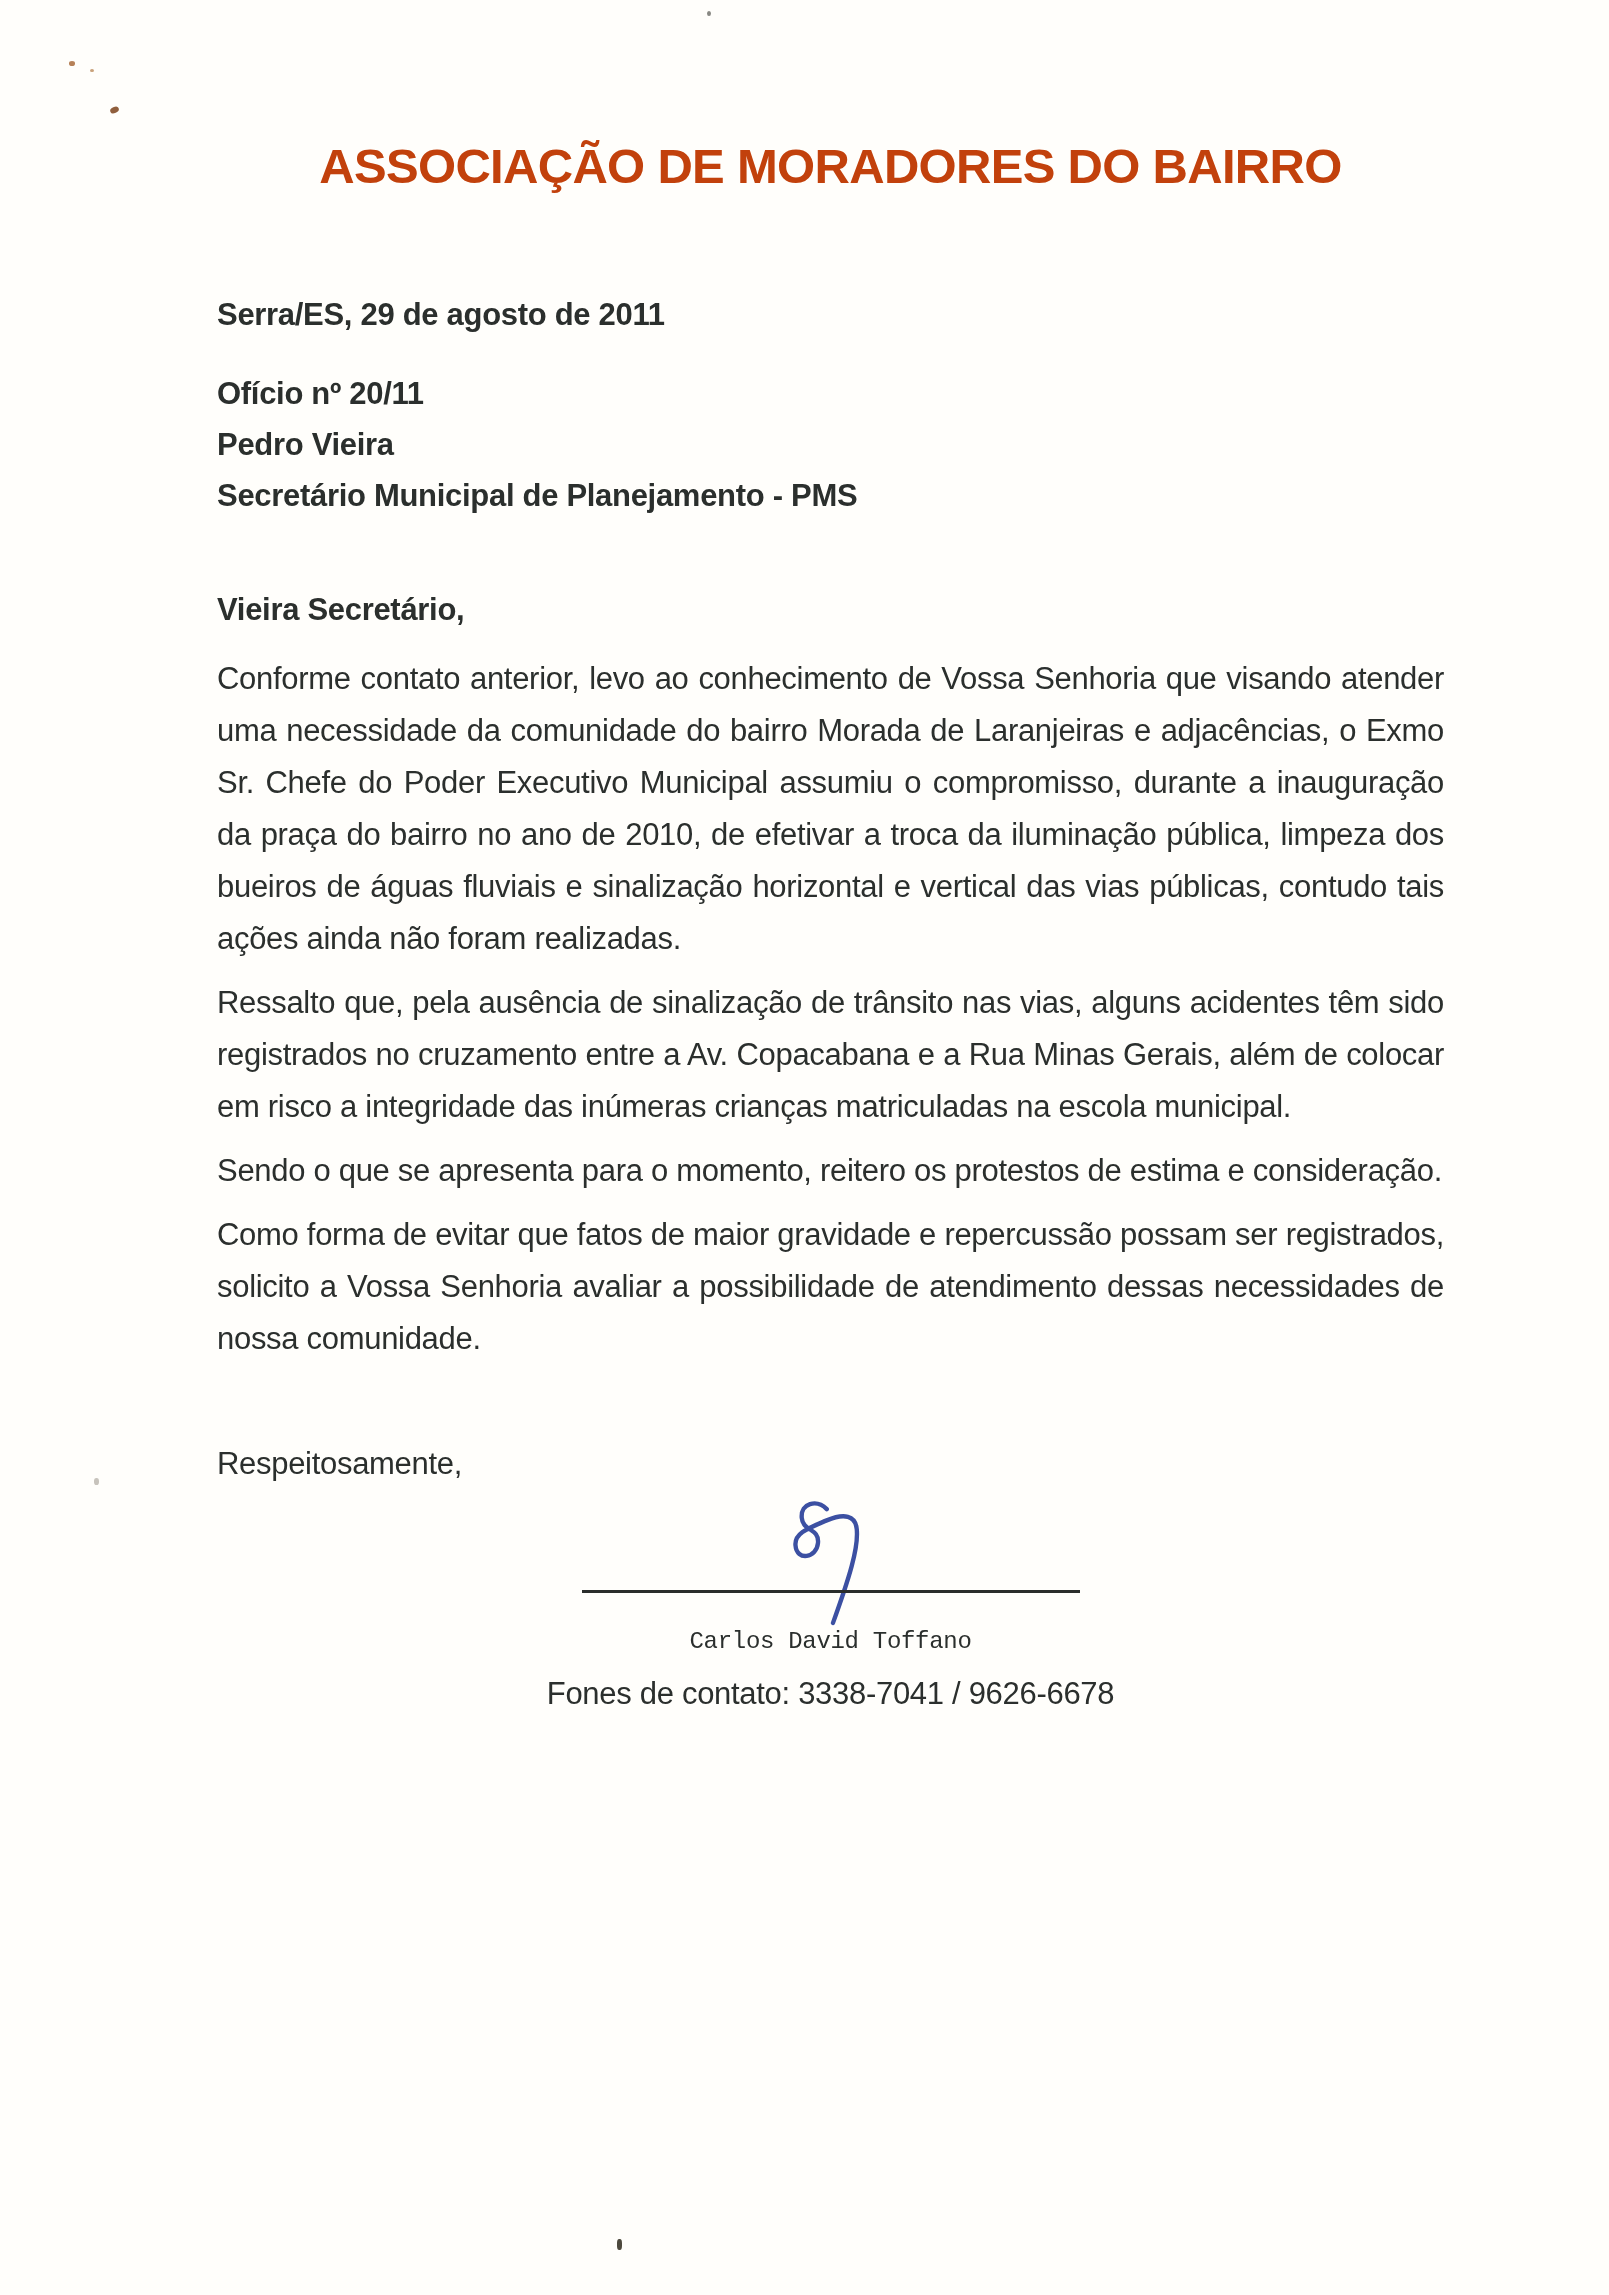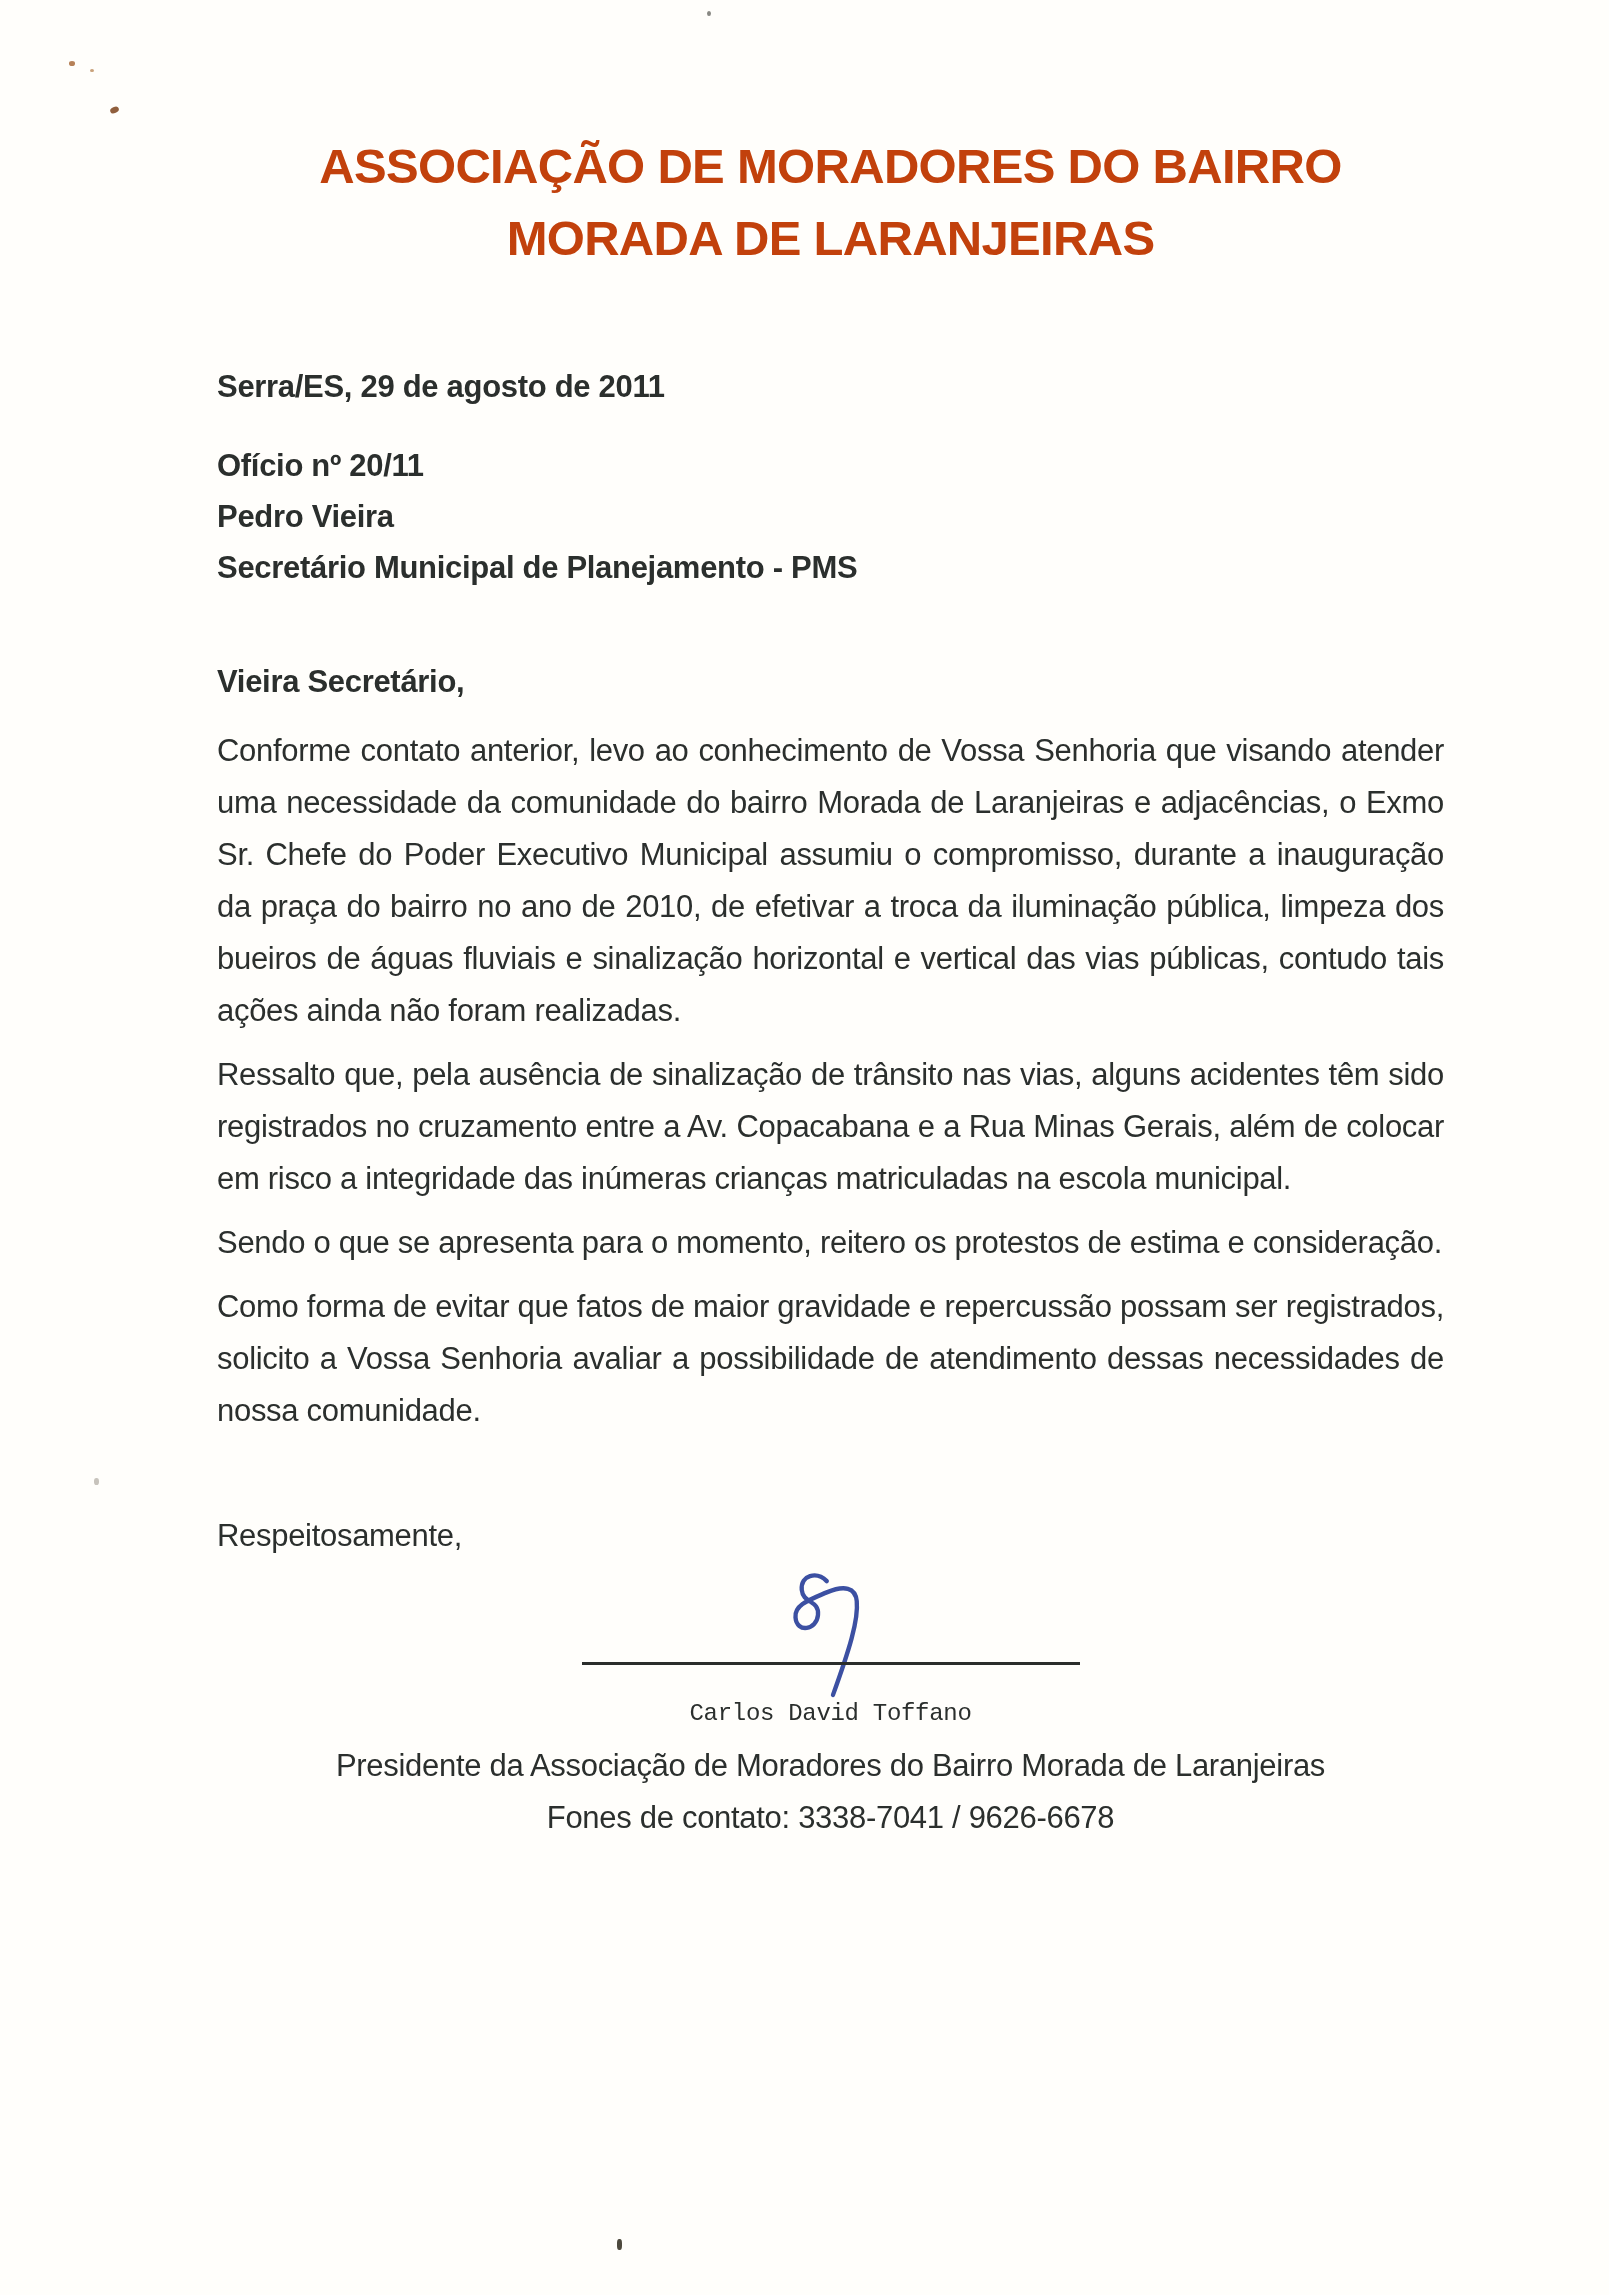--- a/index.html
+++ b/index.html
@@ -101,21 +101,20 @@
   <div class="speck s2"></div>
   <div class="speck s3"></div>
   <div class="speck s4"></div>
   <div class="speck s5"></div>
   <div class="speck s6"></div>
 
   <div class="content">
 
     <h1 class="doc-title">
       <div>ASSOCIAÇÃO DE MORADORES DO BAIRRO</div>
-      <div>MORADA DE LARANJEIRAS</div>
     </h1>
 
     <div class="dateline">Serra/ES, 29 de agosto de 2011</div>
 
     <div class="recipient">
       <div>Ofício nº 20/11</div>
       <div>Pedro Vieira</div>
       <div>Secretário Municipal de Planejamento - PMS</div>
     </div>
 
@@ -129,19 +128,18 @@
     <div class="closing">Respeitosamente,</div>
 
     <div class="signature-block">
       <div class="sig-area">
         <svg class="signature-svg" viewBox="0 0 160 210" fill="none">
           <path d="M86 14 C 70 -2 44 4 46 28 C 48 50 74 44 72 68 C 70 92 38 98 36 72 C 34 52 58 44 86 32 C 114 20 132 24 134 46 C 137 76 122 124 96 196" stroke-width="7" stroke-linecap="round" stroke="#3c50a2"></path>
         </svg>
         <div class="sig-line"></div>
       </div>
       <div class="sig-name">Carlos David Toffano</div>
-      <div class="sig-role">Presidente da Associação de Moradores do Bairro Morada de Laranjeiras</div>
       <div class="sig-phones">Fones de contato: 3338-7041 / 9626-6678</div>
     </div>
 
   </div>
 </div>
 
 
 </body></html>

